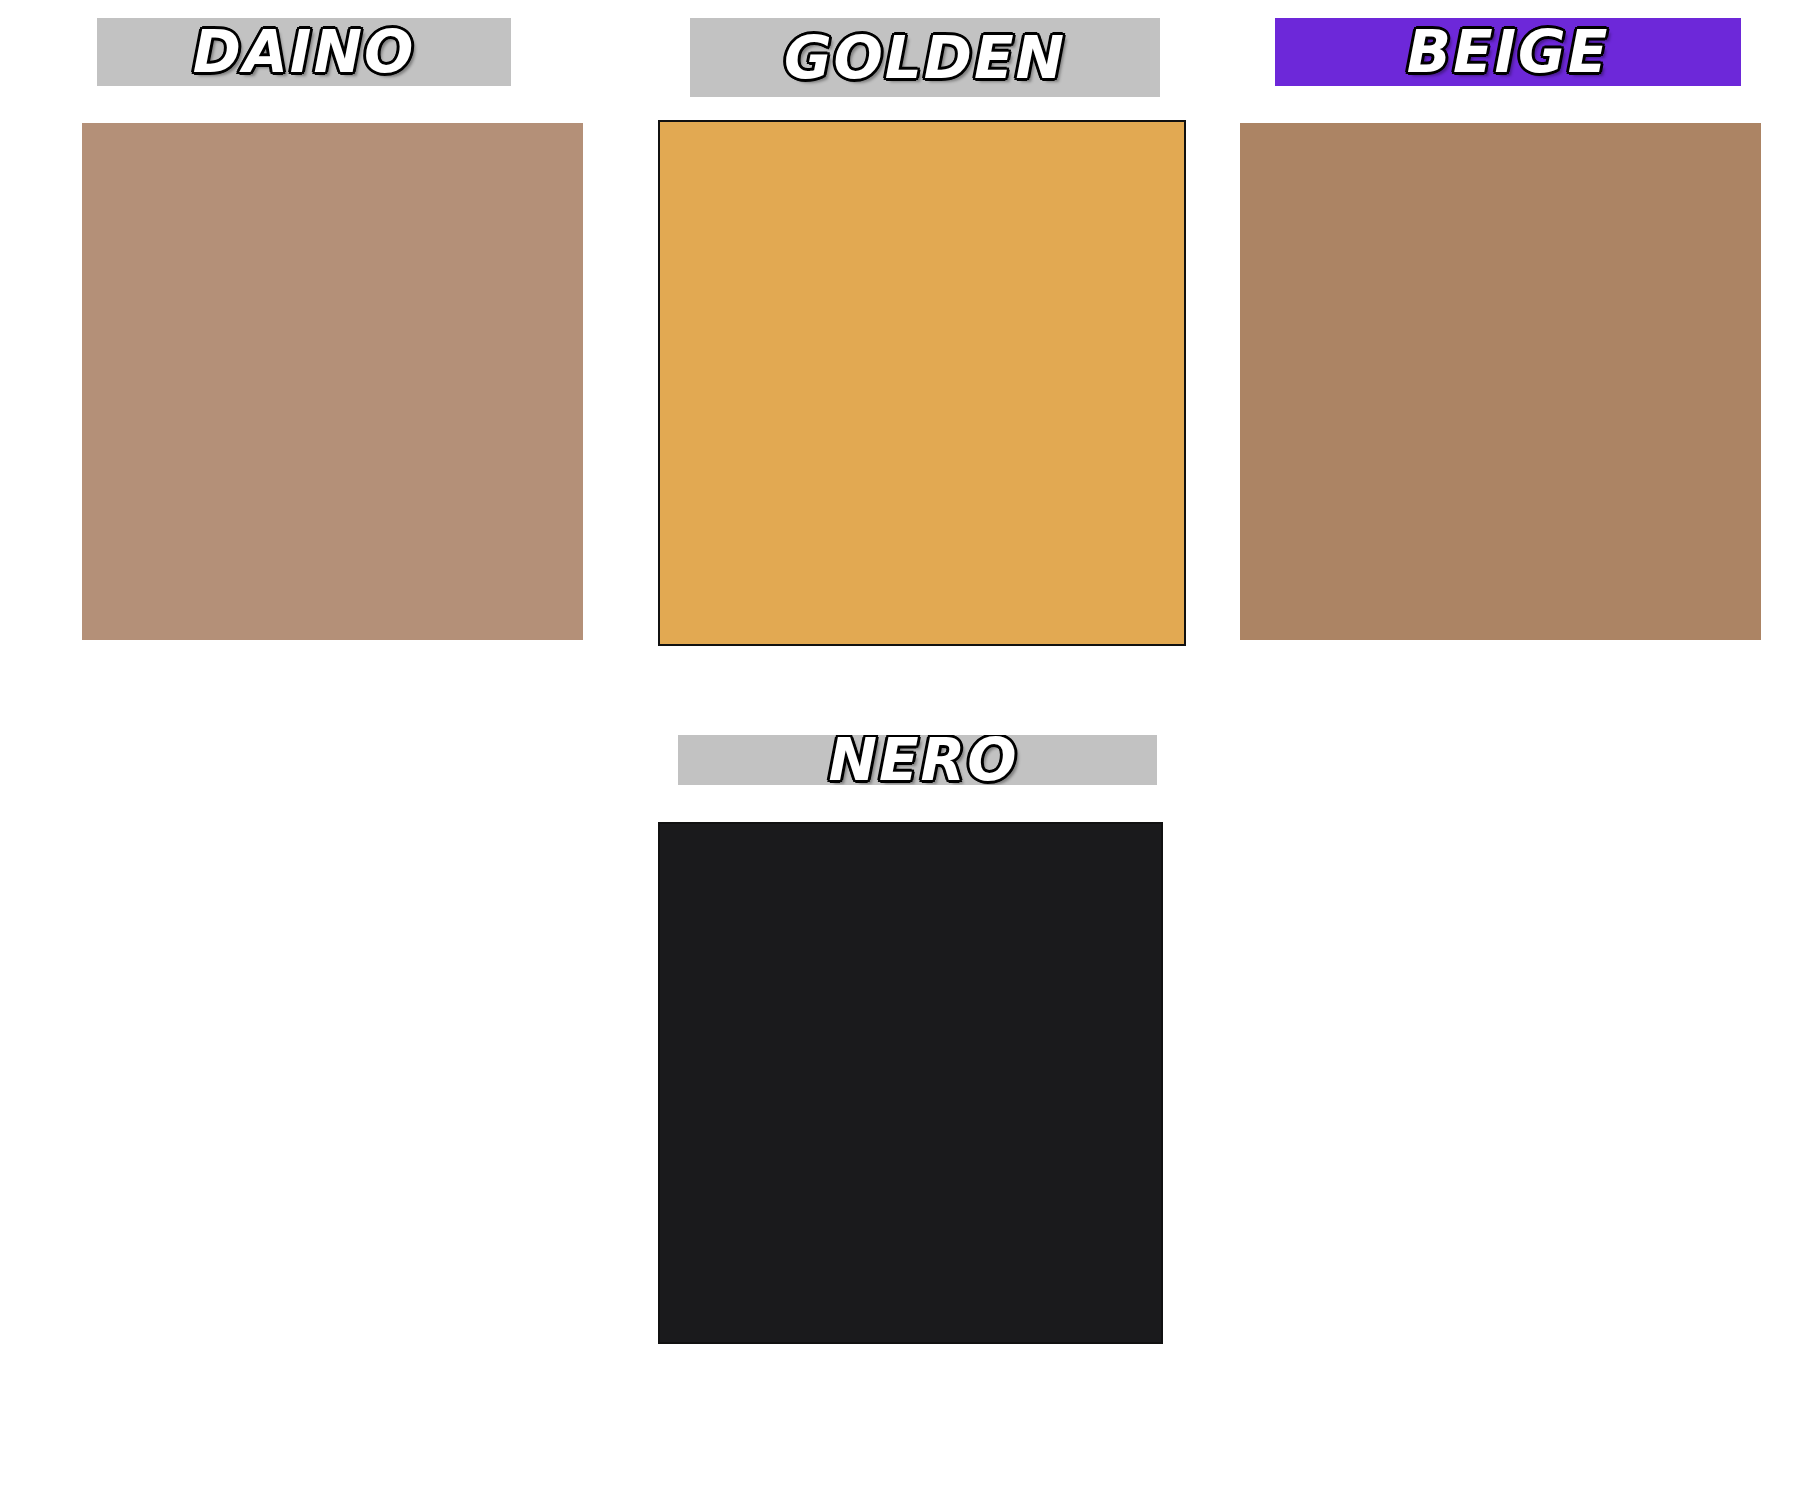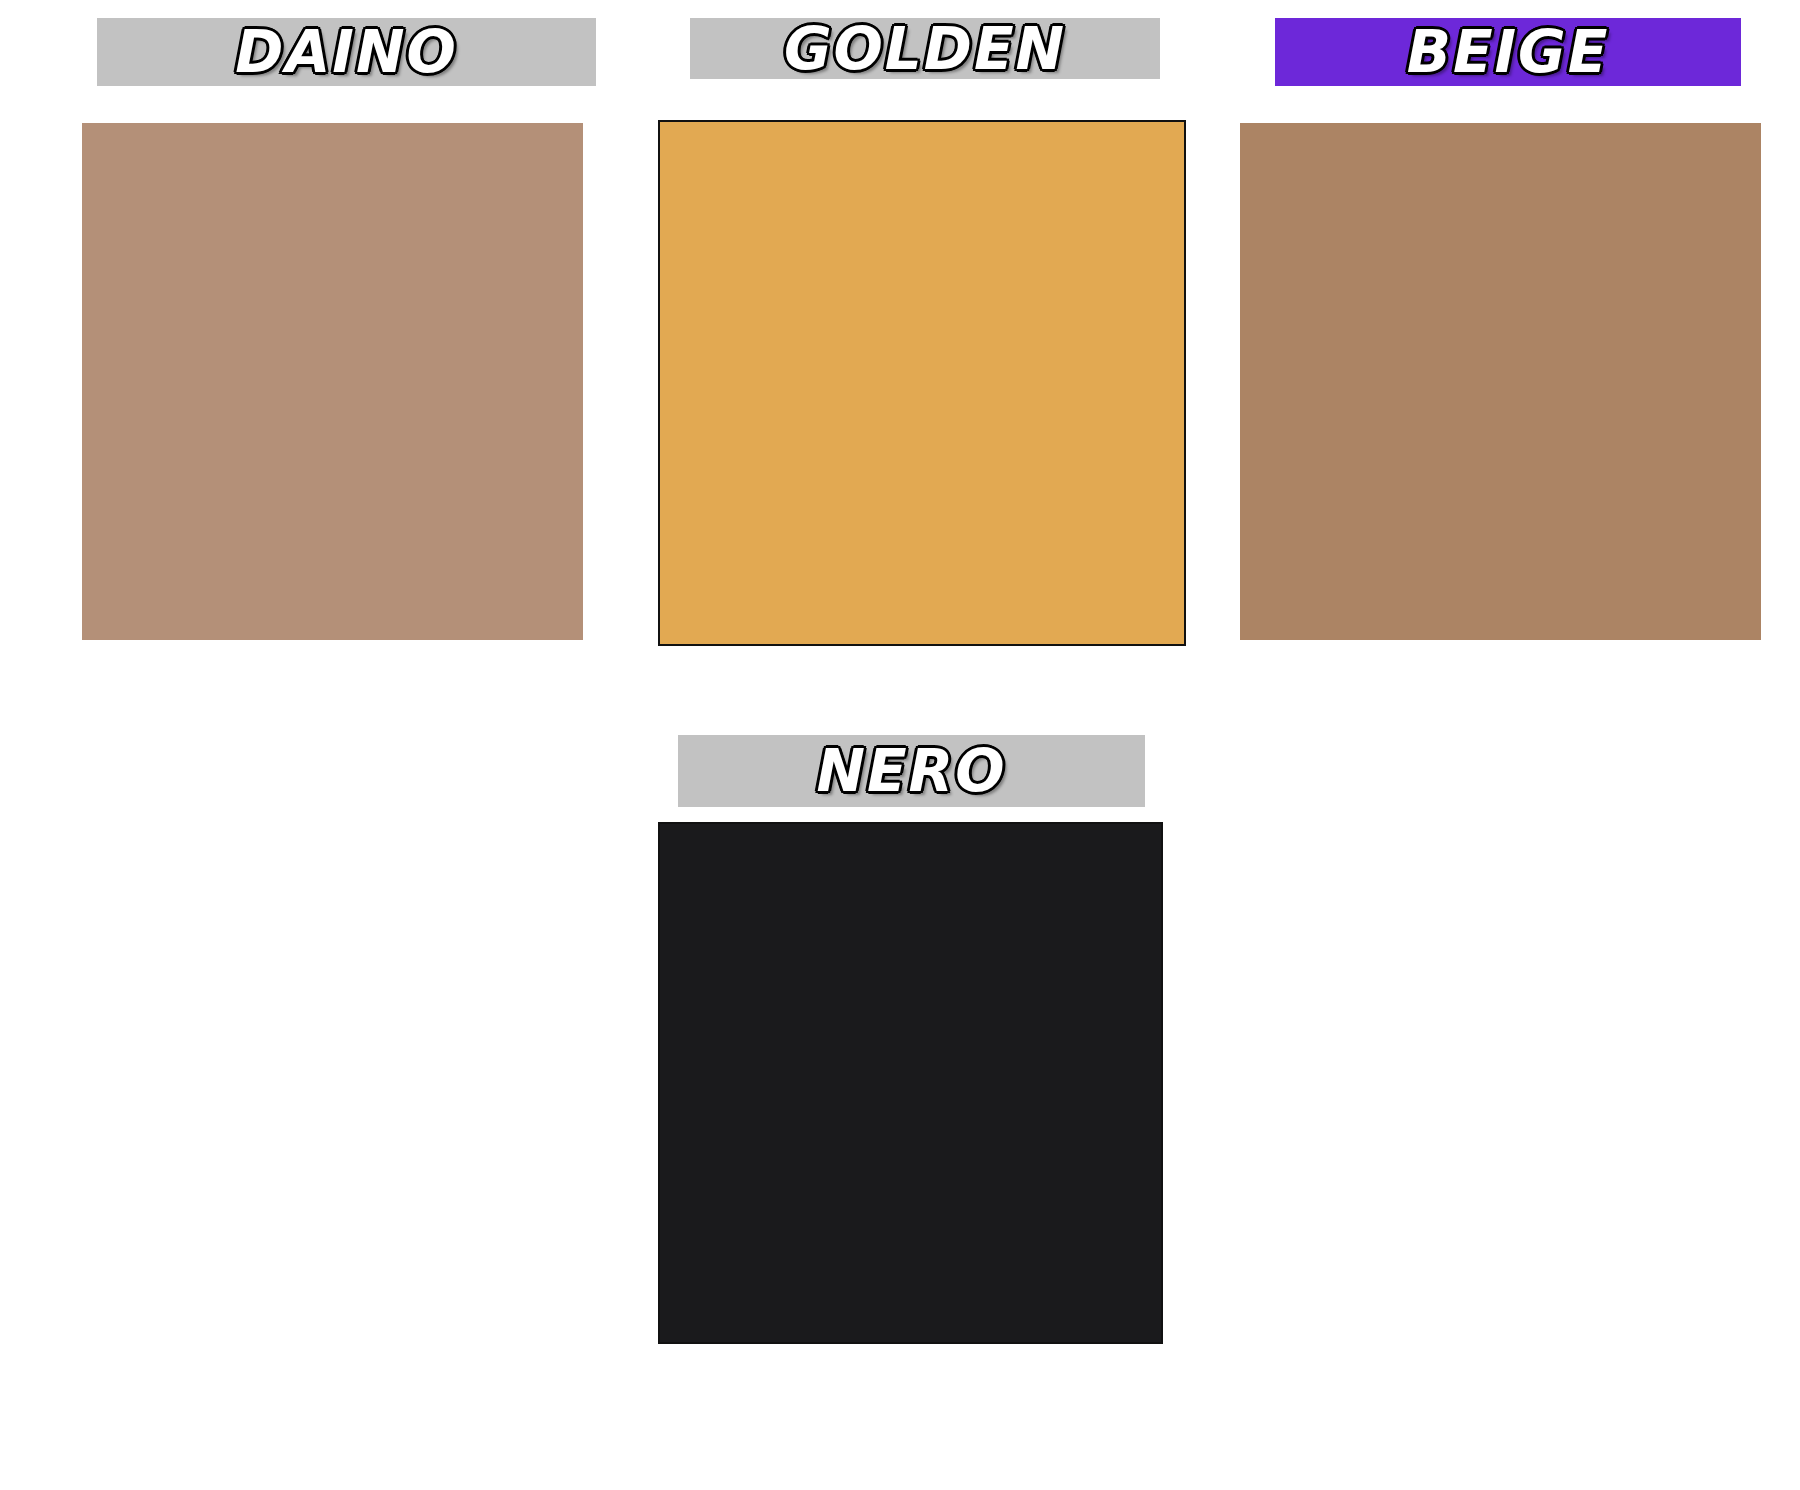--- a/index.html
+++ b/index.html
@@ -65,30 +65,30 @@
   .color-chip.bordered {
     border: 2px solid #111111;
   }
 
   
   #group-daino  { left: 0;    top: 0;    }
   #group-golden { left: 0;    top: 0;    }
   #group-beige  { left: 0;    top: 0;    }
   #group-nero   { left: 0;    top: 0;    }
 
-  #banner-daino  { left: 97px;   top: 18px;  width: 499px; height: 68px; }
+  #banner-daino  { left: 97px;   top: 18px;  width: 414px; height: 68px; }
   #chip-daino    { left: 82px;   top: 123px; width: 501px; height: 517px; }
 
-  #banner-golden { left: 690px;  top: 18px;  width: 470px; height: 61px; }
+  #banner-golden { left: 690px;  top: 18px;  width: 470px; height: 79px; }
   #chip-golden   { left: 658px;  top: 120px; width: 528px; height: 526px; }
 
   #banner-beige  { left: 1275px; top: 18px;  width: 466px; height: 68px; }
   #chip-beige    { left: 1240px; top: 123px; width: 521px; height: 517px; }
 
-  #banner-nero   { left: 678px;  top: 735px; width: 467px; height: 72px; }
+  #banner-nero   { left: 678px;  top: 735px; width: 467px; height: 50px; padding-left: 12px; }
   #chip-nero     { left: 658px;  top: 822px; width: 505px; height: 522px; }
 
   .label-size-daino  { font-size: 58px; }
   .label-size-golden { font-size: 58px; }
   .label-size-beige  { font-size: 58px; }
   .label-size-nero   { font-size: 58px; }
 </style>
 </head>
 <body style="background: rgb(255, 255, 255);">
 

